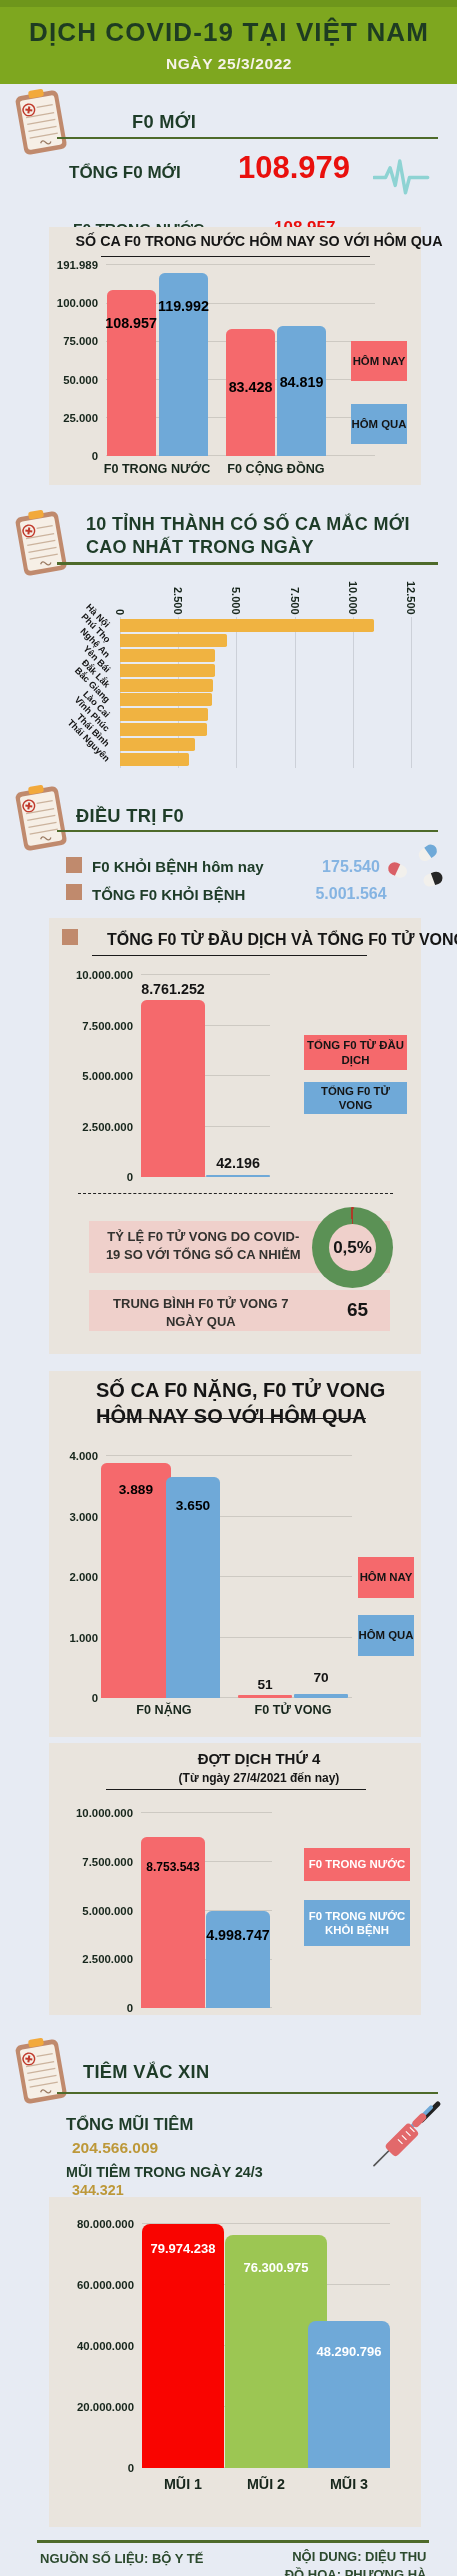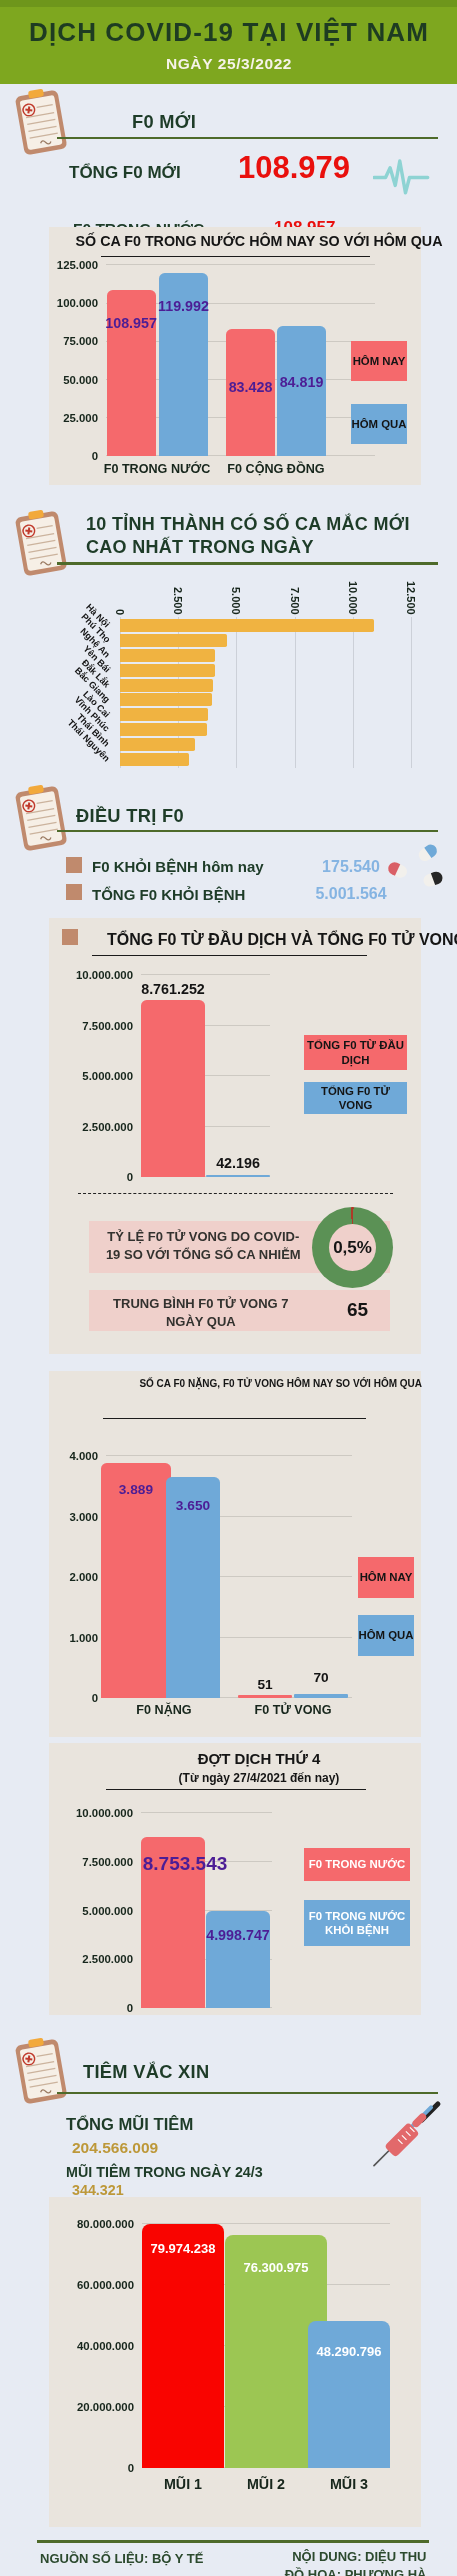--- a/index.html
+++ b/index.html
@@ -21,21 +21,21 @@
   .ptitle{font-weight:bold;color:#151515;padding-left:24px;}
   .ptitle-line{height:1.1px;background:#1b1b1b;}
   
   .plot{position:absolute;}
   .gline{position:absolute;left:0;right:0;height:0.6px;background:#cdc9c2;}
   .vline{position:absolute;top:0;bottom:0;width:0.6px;background:#ccd0d8;}
   .ytick{position:absolute;right:calc(100% + 8px);transform:translateY(50%);font-weight:bold;font-size:11.4px;color:#17261c;white-space:nowrap;}
   .slot{position:absolute;bottom:0;height:100%;display:flex;flex-direction:column;justify-content:flex-end;align-items:center;}
   .bar{position:relative;width:100%;min-height:2.3px;border-radius:5.7px 5.7px 0 0;}
   .bar.thin{border-radius:1.1px;min-height:2.3px;}
-  .bar-label{position:absolute;left:50%;transform:translateX(-50%);font-weight:bold;color:#4c1d95;white-space:nowrap;}
+  .bar-label{position:absolute;left:50%;transform:translateX(-50%);font-weight:bold;color:#000000;white-space:nowrap;}
   .lbl-above{font-weight:bold;color:#141414;white-space:nowrap;margin-bottom:3.4px;}
   .cat{position:absolute;transform:translateX(-50%);font-weight:bold;font-size:12.6px;color:#17261c;white-space:nowrap;}
   .legend-box{position:absolute;display:flex;align-items:center;justify-content:center;text-align:center;font-weight:bold;color:#141414;line-height:1.25;}
   
   .xtick-v{position:absolute;bottom:1.1px;transform:translateX(-50%);writing-mode:vertical-rl;font-weight:bold;font-size:11px;color:#17261c;}
   .hrow{position:absolute;left:0;height:13px;background:#f0b341;border-radius:0 1.7px 1.7px 0;}
   .prov{position:absolute;right:5.7px;transform:rotate(45deg);transform-origin:100% 50%;font-weight:bold;font-size:9.2px;color:#141414;white-space:nowrap;}
   
   .stat-lbl{font-weight:bold;color:#1e3c28;}
   .stat-val-red{font-weight:bold;color:#e9100d;}
@@ -101,21 +101,21 @@
       <div class="gline" style="bottom:80%;"></div>
       <div class="gline" style="bottom:60%;"></div>
       <div class="gline" style="bottom:40%;"></div>
       <div class="gline" style="bottom:20%;"></div>
       <div class="gline" style="bottom:0;"></div>
       <div class="ytick" style="bottom:0;">0</div>
       <div class="ytick" style="bottom:20%;">25.000</div>
       <div class="ytick" style="bottom:40%;">50.000</div>
       <div class="ytick" style="bottom:60%;">75.000</div>
       <div class="ytick" style="bottom:80%;">100.000</div>
-      <div class="ytick" style="bottom:100%;">125.000</div>
+      <div class="ytick" style="bottom:100%;">191.989</div>
 
       <div class="slot" style="left:0.6px;width:49px;">
         <div class="bar" style="background-color: rgb(245, 105, 108); height: 87.1656%;">
           <span class="bar-label" style="top:25px;font-size:14.3px;">108.957</span>
         </div>
       </div>
       <div class="slot" style="left:53px;width:49px;">
         <div class="bar" style="background-color: rgb(111, 169, 216); height: 95.9936%;">
           <span class="bar-label" style="top:25px;font-size:14.3px;">119.992</span>
         </div>
@@ -293,21 +293,21 @@
           <span>0,5%</span>
         </div>
     </div>
     <div class="abs band" style="left: 40px; top: 372px; width: 301px; height: 41px; background-color: rgb(239, 208, 203);">
       <div class="abs band-txt" style="left:14.3px;top:5.2px;width:195px;">TRUNG BÌNH F0 TỬ VONG 7 NGÀY QUA</div>
       <div class="abs b" style="left:240px;top:9.2px;width:57px;text-align:center;font-size:19px;color:#151515;">65</div>
     </div>
   </div>
 
   <div class="abs panel" style="left: 49px; top: 1371px; width: 372px; height: 366px; background-color: rgb(233, 228, 221);">
-    <div class="abs ptitle" style="left:23px;top:5.7px;width:326px;text-align:right;font-size:10px;line-height:1.3;">SỐ CA F0 NẶNG, F0 TỬ VONG HÔM NAY SO VỚI HÔM QUA</div>
+    <div class="abs ptitle" style="left:23px;top:5.7px;width:326px;text-align:left;font-size:20px;line-height:1.3;">SỐ CA F0 NẶNG, F0 TỬ VONG HÔM NAY SO VỚI HÔM QUA</div>
     <div class="abs ptitle-line" style="left:54px;top:47px;width:263px;"></div>
     <div class="plot" style="left:57px;top:85px;width:246px;height:242px;">
       <div class="gline" style="bottom:100%;"></div>
       <div class="gline" style="bottom:75%;"></div>
       <div class="gline" style="bottom:50%;"></div>
       <div class="gline" style="bottom:25%;"></div>
       <div class="gline" style="bottom:0;"></div>
       <div class="ytick" style="bottom:0;">0</div>
       <div class="ytick" style="bottom:25%;">1.000</div>
       <div class="ytick" style="bottom:50%;margin-left:13px;">2.000</div>
@@ -352,21 +352,21 @@
       <div class="gline" style="bottom:50%;"></div>
       <div class="gline" style="bottom:25%;"></div>
       <div class="gline" style="bottom:0;"></div>
       <div class="ytick" style="bottom:0;">0</div>
       <div class="ytick" style="bottom:25%;">2.500.000</div>
       <div class="ytick" style="bottom:50%;">5.000.000</div>
       <div class="ytick" style="bottom:75%;">7.500.000</div>
       <div class="ytick" style="bottom:100%;">10.000.000</div>
       <div class="slot" style="left:0;width:64px;">
         <div class="bar" style="background-color: rgb(245, 105, 108); height: 87.5354%;">
-          <span class="bar-label" style="top:16px;font-size:19px;margin-left:12px;">8.753.543</span>
+          <span class="bar-label" style="top:23px;font-size:12px;">8.753.543</span>
         </div>
       </div>
       <div class="slot" style="left:65px;width:64px;">
         <div class="bar" style="background-color: rgb(111, 169, 216); height: 49.9875%;">
           <span class="bar-label" style="top:16px;font-size:14.3px;">4.998.747</span>
         </div>
       </div>
     </div>
     <div class="legend-box" style="left: 255px; top: 105px; width: 106px; height: 33px; font-size: 11.4px; color: rgb(255, 255, 255); background-color: rgb(245, 105, 108);">
         <span>F0 TRONG NƯỚC</span>

